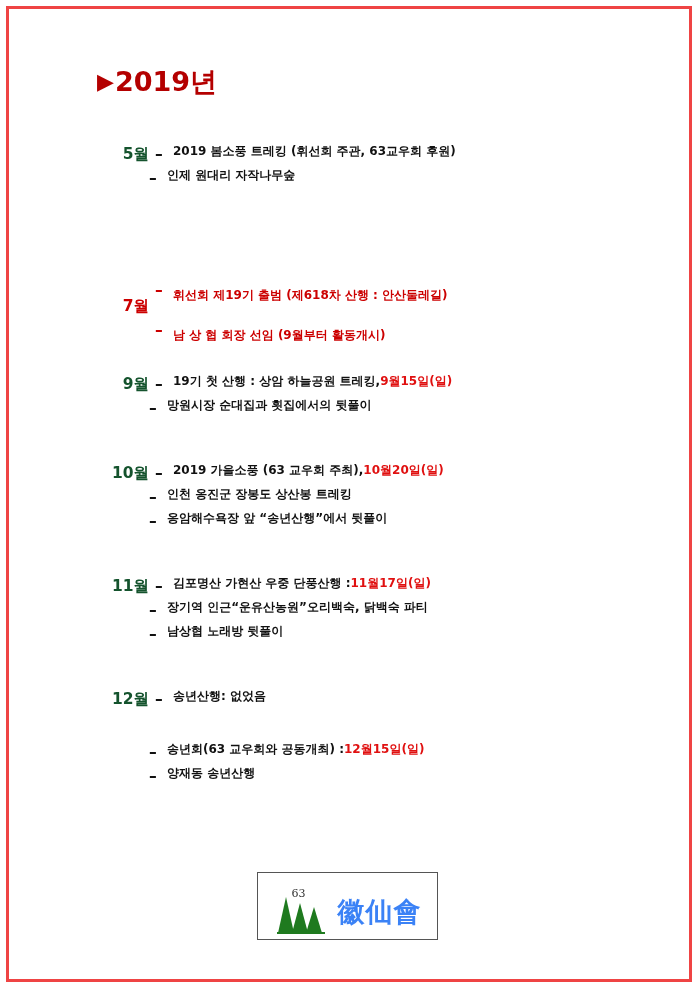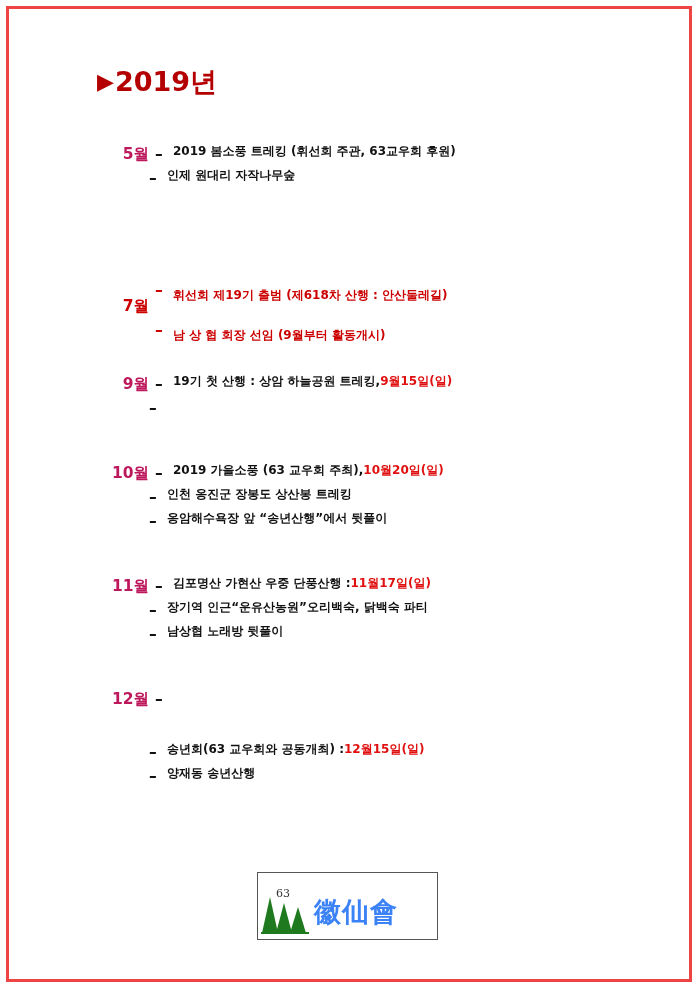--- a/index.html
+++ b/index.html
@@ -58,21 +58,21 @@
     display: flex;
     align-items: flex-start;
     white-space: nowrap;
     line-height: 1.55;
   }
   .month {
     width: 56px;
     text-align: right;
     font-size: 15.5px;
     font-weight: bold;
-    color: #be185d;
+    color: #14532d;
     flex: 0 0 auto;
     padding-right: 6px;
   }
   .month.red { color: #cc0000; margin-top: 16px; }
   .dash {
     width: 18px;
     flex: 0 0 auto;
     font-size: 15.5px;
     font-weight: bold;
     text-align: left;
@@ -98,21 +98,22 @@
     height: 68px;
     border: 1px solid #555555;
     background: #ffffff;
     box-sizing: border-box;
   }
   .logo-inner {
     position: absolute;
     inset: 0;
     display: flex;
     align-items: center;
-    justify-content: flex-start;
+    justify-content: center;
+    gap: 8px;
     margin-top: 12px;
   }
   .logo-trees {
     position: relative;
     width: 56px;
     height: 46px;
   }
   .logo-num {
     position: absolute;
     left: 18px;
@@ -166,20 +167,21 @@
 
     <div class="block" style="top:363px;">
       <div class="row">
         <span class="month">9월</span>
         <span class="dash">–</span>
         <span class="txt">19기 첫 산행 : 상암 하늘공원 트레킹, </span>
           <span class="txt hl">9월15일(일)</span>
       </div>
       <div class="row sub">
         <span class="dash">–</span>
+        <span class="txt">망원시장 순대집과 횟집에서의 뒷풀이</span>
       </div>
     </div>
 
     <div class="block" style="top:452px;">
       <div class="row">
         <span class="month">10월</span>
         <span class="dash">–</span>
         <span class="txt">2019 가을소풍 (63 교우회 주최), </span>
           <span class="txt hl">10월20일(일)</span>
       </div>
@@ -207,20 +209,21 @@
       <div class="row sub">
         <span class="dash">–</span>
         <span class="txt">남상협 노래방 뒷풀이</span>
       </div>
     </div>
 
     <div class="block" style="top:678px;">
       <div class="row">
         <span class="month">12월</span>
         <span class="dash">–</span>
+        <span class="txt">송년산행: 없었음</span>
       </div>
     </div>
 
     <div class="block" style="top:731px;">
       <div class="row sub">
         <span class="dash">–</span>
         <span class="txt">송년회(63 교우회와 공동개최) : </span>
           <span class="txt hl">12월15일(일)</span>
       </div>
       <div class="row sub">

